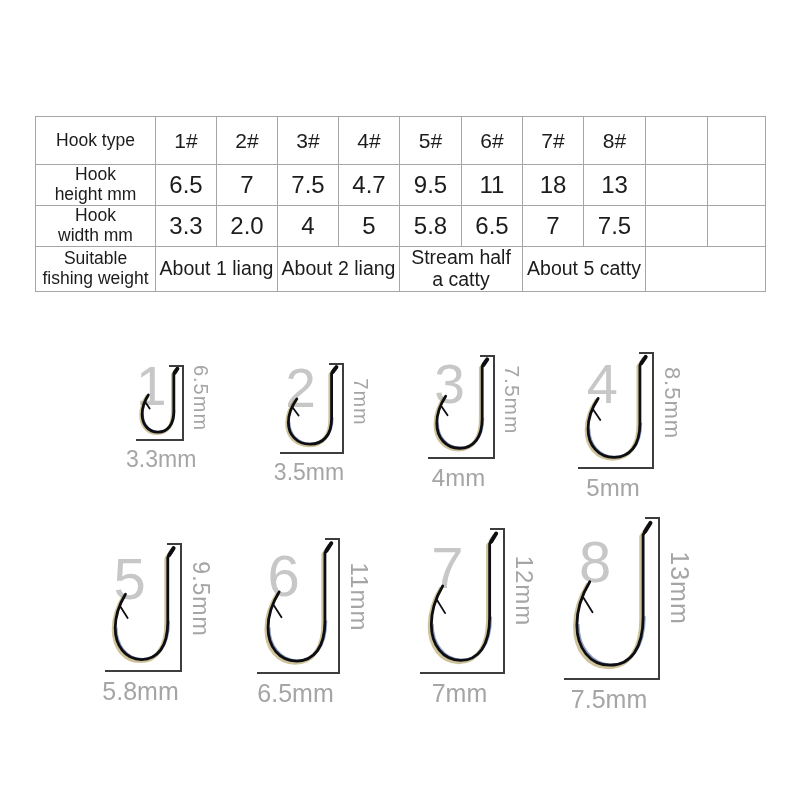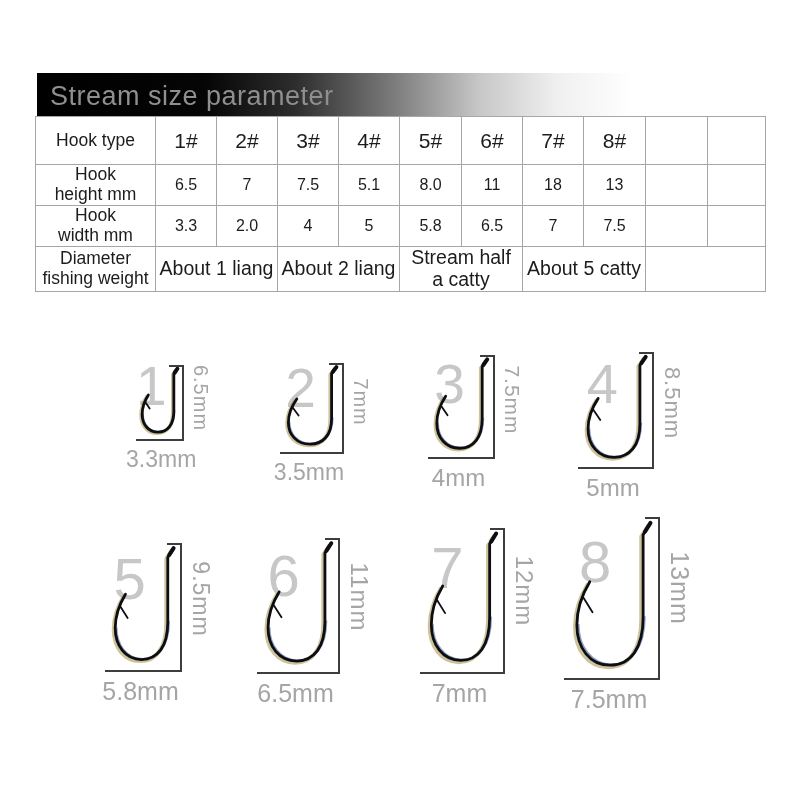--- a/index.html
+++ b/index.html
@@ -13,21 +13,21 @@
   .banner .title{position:absolute;left:13px;top:0;line-height:46px;
           font-size:27px;color:#8f8f8f;letter-spacing:.5px;white-space:nowrap;}
 
   
   table.params{position:absolute;left:35px;top:116px;width:730px;
           border-collapse:collapse;table-layout:fixed;background:#fff;}
   table.params td,table.params th{border:1px solid #a6a6a6;padding:0;
           text-align:center;vertical-align:middle;font-weight:400;
           white-space:pre-line;line-height:1.12;}
   th.rowlab{font-size:17.5px;}
-  td.val{font-size:16px;}
+  td.val{font-size:24px;}
   tr.r-type td.val{font-size:21px;}
   tr.r-weight td.val{font-size:19.5px;margin-left:8px;}
 
   
   .hook{position:absolute;}
   .hook .num{position:absolute;left:calc(var(--hw) * 0.33);top:calc(var(--hh) * 0.28);
           transform:translate(-50%,-50%);font-size:var(--nfs);font-weight:300;
           color:#c7c7c7;line-height:1;z-index:1;}
   .hook svg.hook-svg{position:absolute;left:0;top:2px;width:calc(var(--hw) - 2px);
           height:calc(var(--hh) - 4px);z-index:2;overflow:visible;}
@@ -54,23 +54,20 @@
       <g id="hookshape">
         <path d="M94 4 L86 16 L86 100 C86 132 72 149 50 149 C28 149 14 131 14 108 C14 91 19 78 28 64" fill="none" stroke="#9c8736" stroke-width="4" opacity="0.5" vector-effect="non-scaling-stroke" transform="translate(-2,2)"></path>
         <path d="M86 100 C86 132 72 149 50 149 C28 149 14 131 14 108" fill="none" stroke="#3a57a0" stroke-width="1.6" opacity="0.55" vector-effect="non-scaling-stroke" transform="translate(2,-1)"></path>
         <path d="M94 4 L86 16 L86 100 C86 132 72 149 50 149 C28 149 14 131 14 108 C14 91 19 78 28 64" fill="none" stroke="#0d0d14" stroke-width="2.8" stroke-linecap="round" vector-effect="non-scaling-stroke"></path>
         <path d="M21 80 L31 95" fill="none" stroke="#0d0d14" stroke-width="1.8" stroke-linecap="round" vector-effect="non-scaling-stroke"></path>
         <path d="M94 4 L88 13" fill="none" stroke="#0d0d14" stroke-width="4" stroke-linecap="round" vector-effect="non-scaling-stroke"></path>
       </g>
     </defs>
   </svg>
 
-  <div class="banner">
-    <div class="title">Stream size parameter</div>
-  </div>
 
   <table class="params">
     <colgroup>
       <col style="width:120px">
         <col style="width:61px">
         <col style="width:61px">
       <col style="width:61px">
         <col style="width:61px">
         <col style="width:62px">
       <col style="width:61px">
@@ -92,22 +89,22 @@
       <td class="val">8#</td>
       <td class="val"></td>
       <td class="val"></td>
     </tr>
     <tr style="height:41px">
       <th class="rowlab">Hook
 height mm</th>
       <td class="val">6.5</td>
       <td class="val">7</td>
       <td class="val">7.5</td>
-      <td class="val">5.1</td>
-      <td class="val">8.0</td>
+      <td class="val">4.7</td>
+      <td class="val">9.5</td>
       <td class="val">11</td>
       <td class="val">18</td>
       <td class="val">13</td>
       <td class="val"></td>
       <td class="val"></td>
     </tr>
     <tr style="height:41px">
       <th class="rowlab">Hook
 width mm</th>
       <td class="val">3.3</td>
@@ -115,21 +112,21 @@
       <td class="val">4</td>
       <td class="val">5</td>
       <td class="val">5.8</td>
       <td class="val">6.5</td>
       <td class="val">7</td>
       <td class="val">7.5</td>
       <td class="val"></td>
       <td class="val"></td>
     </tr>
     <tr class="r-weight" style="height:43px">
-      <th class="rowlab">Diameter
+      <th class="rowlab">Suitable
 fishing weight</th>
       <td class="val" colspan="2">About 1 liang</td>
       <td class="val" colspan="2">About 2 liang</td>
       <td class="val" colspan="2">Stream half
 a catty</td>
       <td class="val" colspan="2">About 5 catty</td>
       <td class="val" colspan="2"></td>
     </tr>
   </tbody>
     </table>

